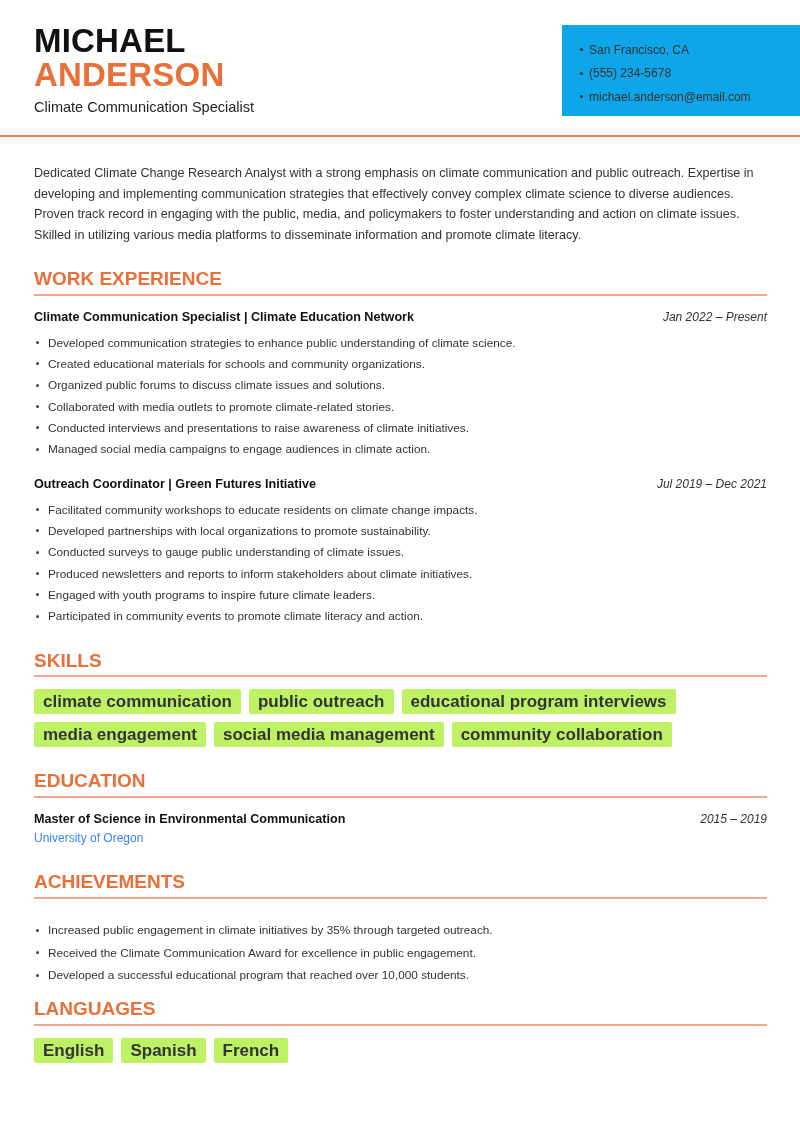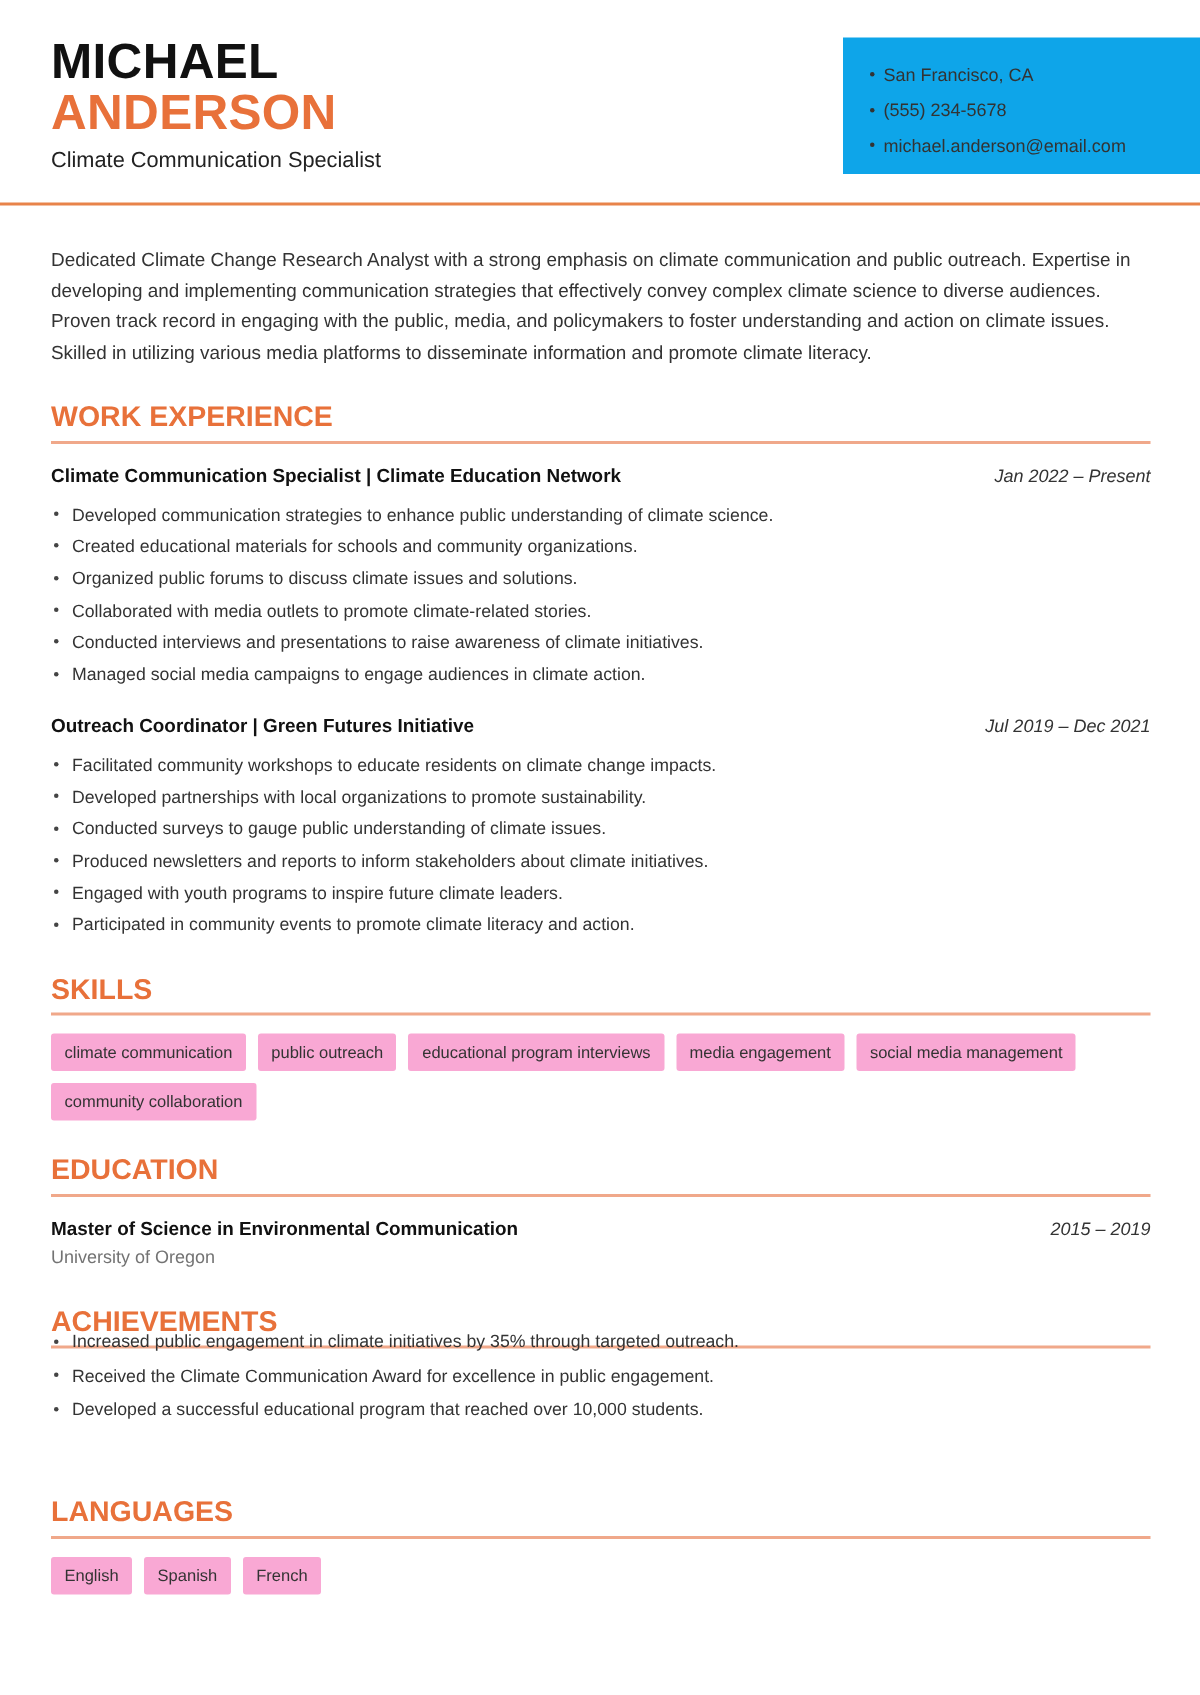--- a/index.html
+++ b/index.html
@@ -21,23 +21,23 @@
   .section-rule { position: absolute; left: 34px; width: 733px; height: 1.5px; background: #f0a88a; }
 
   .job-head { position: absolute; left: 34px; font-size: 12.6px; font-weight: bold; color: #111; }
   .date { position: absolute; right: 33px; font-size: 12px; color: #333; font-style: italic; }
 
   .bullets { position: absolute; left: 34px; list-style: none; }
   .bullets li { font-size: 11.8px; color: #333; height: 21.3px; display: flex; align-items: center; }
   .bullets li .dot { width: 3px; height: 3px; background: #444; border-radius: 50%; margin: 0 9px 0 2px; flex: none; }
 
   .chips { position: absolute; left: 34px; display: flex; flex-wrap: wrap; gap: 8px 8px; width: 740px; }
-  .chip { background: #f9a8d4; font-size: 11px; color: #333; height: 25px; padding: 0 9px; display: flex; align-items: center; border-radius: 2px; }
+  .chip { background: #bef264; font-size: 17px; color: #333; height: 25px; padding: 0 9px; display: flex; align-items: center; border-radius: 2px; font-weight: bold; }
 
-  .edu-school { position: absolute; left: 34px; font-size: 12px; color: #737373; }
+  .edu-school { position: absolute; left: 34px; font-size: 12px; color: #3b82f6; }
 </style>
 </head>
 <body>
 
 <div class="header">
   <div class="name-first">MICHAEL</div>
   <div class="name-last">ANDERSON</div>
   <div class="job-title">Climate Communication Specialist</div>
 
   <div class="contact-box">
@@ -131,21 +131,21 @@
 </div>
 
 <div class="section-title" style="top:770px">EDUCATION</div>
 <div class="section-rule" style="top:796px"></div>
 <div class="job-head" style="top:812px">Master of Science in Environmental Communication</div>
 <div class="date" style="top:812px">2015 – 2019</div>
 <div class="edu-school" style="top:831px">University of Oregon</div>
 
 <div class="section-title" style="top:871px">ACHIEVEMENTS</div>
 <div class="section-rule" style="top:897px"></div>
-<ul class="bullets" style="top:883px;text-align:center; ">
+<ul class="bullets" style="top:919px;text-align:center; ">
   <li style="height:22.5px">
       <span class="dot"></span>
       <span>Increased public engagement in climate initiatives by 35% through targeted outreach.</span>
     </li>
   <li style="height:22.5px">
       <span class="dot"></span>
       <span>Received the Climate Communication Award for excellence in public engagement.</span>
     </li>
   <li style="height:22.5px">
       <span class="dot"></span>

